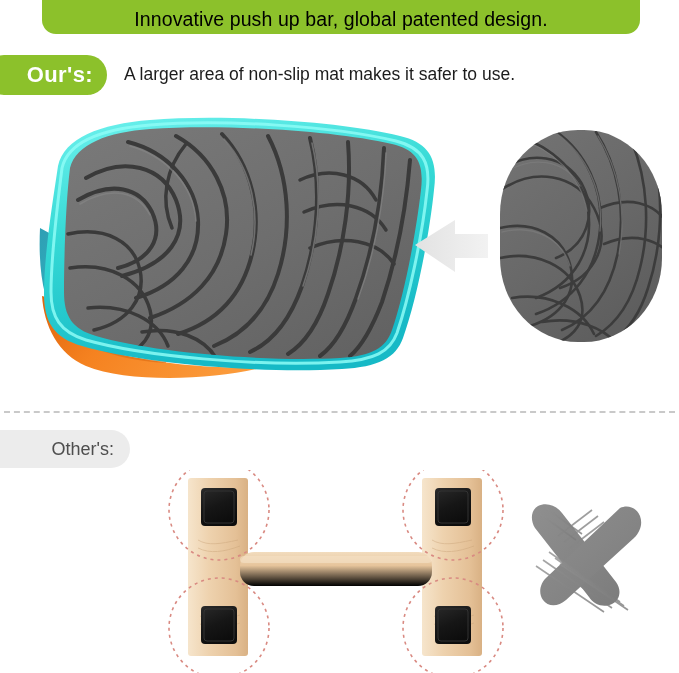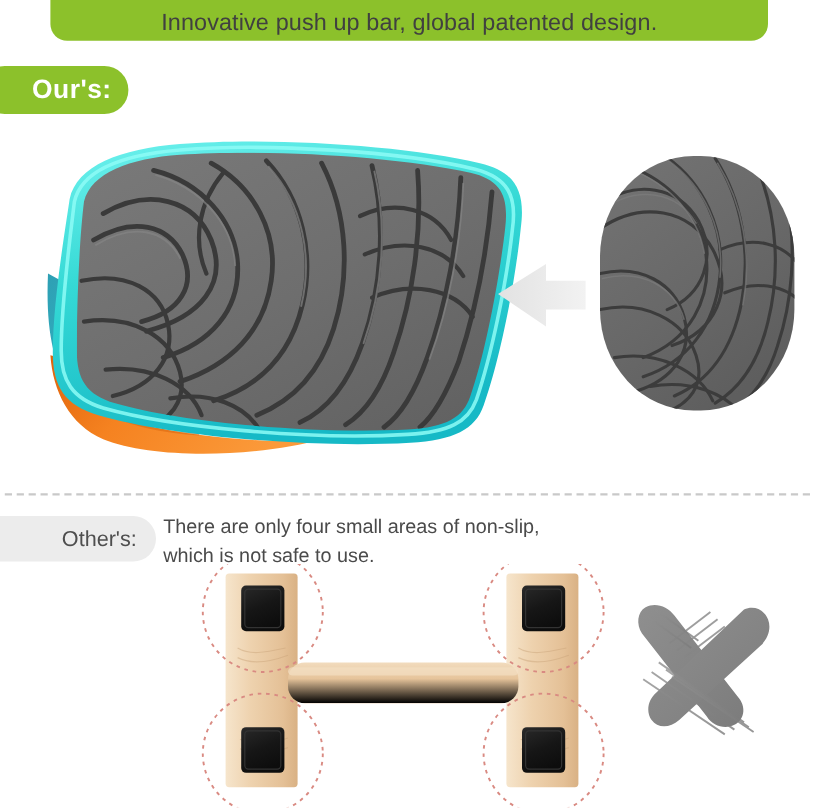--- a/index.html
+++ b/index.html
@@ -25,21 +25,21 @@
     height: 52px;
     background: #8CC12B;
     border-radius: 14px;
     display: flex;
     align-items: flex-end;
     justify-content: center;
     padding-bottom: 5px;
     box-sizing: border-box;
   }
   .headline-text {
-    color: #404040;
+    color: #000000;
     font-size: 19.5px;
     letter-spacing: 0.1px;
     line-height: 1;
     white-space: nowrap;
   }
 
   
   .ours-row {
     position: absolute;
     left: 0;
@@ -150,20 +150,21 @@
 <body>
 
 <div class="headline-banner">
   <div class="headline-text">Innovative push up bar, global patented design.</div>
 </div>
 
 <div class="ours-row">
   <div class="ours-badge">
     <span class="ours-badge-label">Our's:</span>
   </div>
+  <div class="ours-desc">A larger area of non-slip mat makes it safer to use.</div>
 </div>
 
 <div class="hero-area">
   <svg class="hero-svg" width="679" height="296" viewBox="0 0 679 296">
     <defs>
       <linearGradient id="rimGrad" x1="0" y1="0" x2="0.3" y2="1">
         <stop offset="0%" stop-color="#6FF2EE"></stop>
         <stop offset="45%" stop-color="#35D9D5"></stop>
         <stop offset="100%" stop-color="#16B9C6"></stop>
       </linearGradient>
@@ -313,24 +314,20 @@
       </g>
     </g>
   </svg>
 </div>
 
 <div class="divider"></div>
 
 <div class="others-row">
   <div class="others-badge">
     <span class="others-badge-label">Other's:</span>
-  </div>
-  <div class="others-desc">
-    <span class="line1">There are only four small areas of non-slip,</span>
-    <span class="line2">which is not safe to use.</span>
   </div>
 </div>
 
 <div class="compete-area">
   <svg class="compete-svg" width="679" height="203" viewBox="0 0 679 203">
     <defs>
       <linearGradient id="woodLeg" x1="0" y1="0" x2="1" y2="0">
         <stop offset="0%" stop-color="#F6E5CC"></stop>
         <stop offset="35%" stop-color="#EED2AE"></stop>
         <stop offset="80%" stop-color="#E4C096"></stop>

